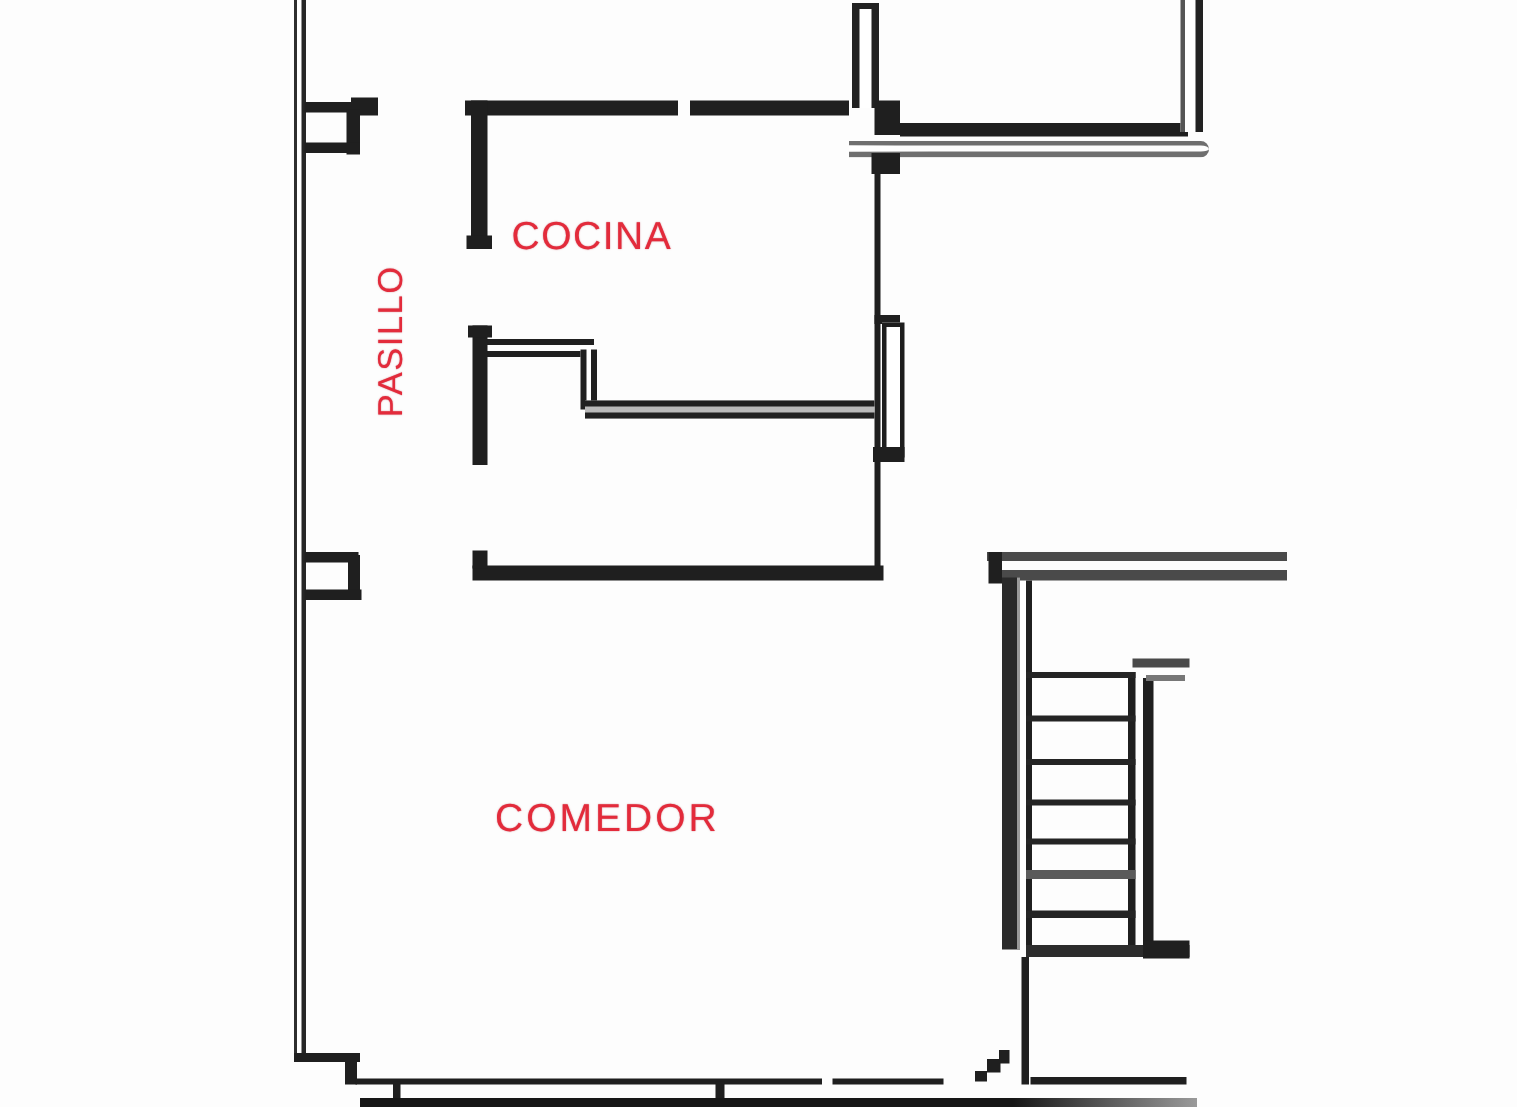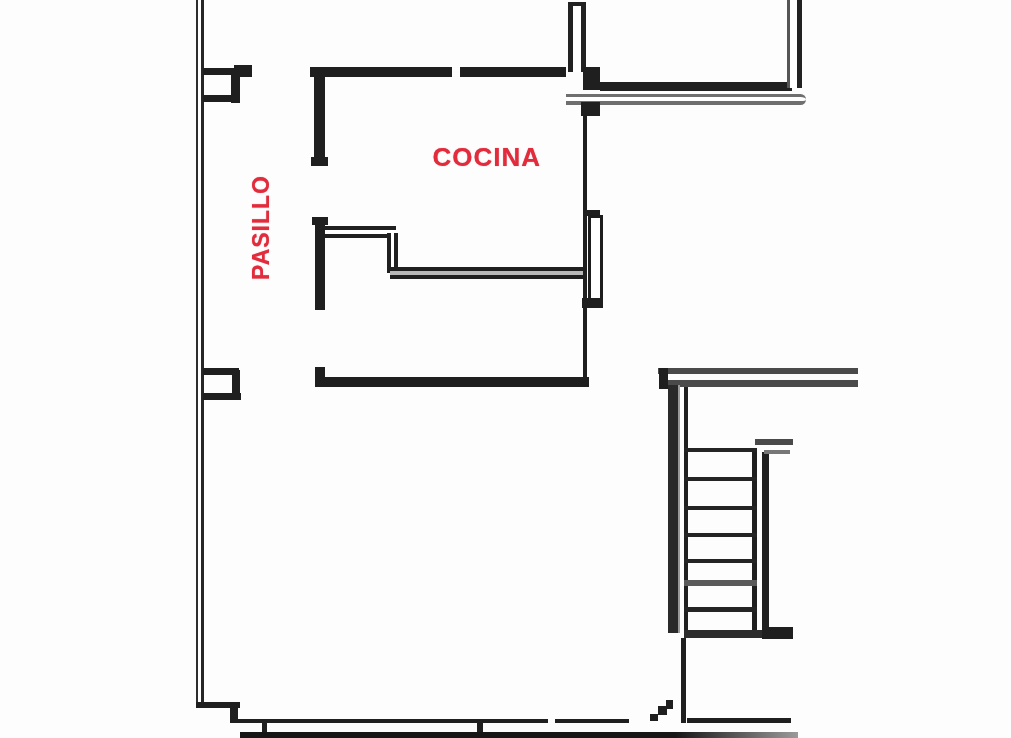--- a/index.html
+++ b/index.html
@@ -1,22 +1,22 @@
 <!DOCTYPE html>
 <html style="--bg: #fdfdfd; --wall: #1f1f1f; --label: #e32b3b;"><head>
 <meta charset="utf-8">
 <style>
   html,body{margin:0;padding:0;background:#ffffff;}
   #stage{position:relative;width:1011px;height:738px;background:var(--bg,#fdfdfd);overflow:hidden;
          font-family:"Liberation Sans", sans-serif;}
   .w{position:absolute;background:var(--wall,#1f1f1f);}
   .wg{position:absolute;background:#4a4a4a;}
   .hollow{position:absolute;background:#ffffff;box-sizing:border-box;}
-  .lbl{position:absolute;color:var(--label,#e32b3b);font-weight:bold;
-       text-align:right;letter-spacing:1px;
+  .lbl{position:absolute;color:var(--label,#e32b3b);font-weight:normal;
+       text-align:left;letter-spacing:1px;
        text-shadow:0 0 1px rgba(170,10,30,.55);}
   .lbl-h{font-size:26px;line-height:32px;}
   .lbl-v{display:flex;align-items:center;justify-content:center;font-size:23px;}
   .lbl-v span{transform:rotate(-90deg);white-space:nowrap;letter-spacing:1px;}
   .tread{position:absolute;background:#242424;}
 </style>
 </head>
 <body>
 
 <div id="stage">
@@ -89,14 +89,15 @@
   <div class="tread" style="left:684px;top:559px;width:73px;height:4px;"></div>
   <div class="tread" style="left:684px;top:580px;width:73px;height:6px;background:#5a5a5a;"></div>
   <div class="tread" style="left:684px;top:607px;width:73px;height:5px;"></div>
   <div style="position:absolute;left:684px;top:630px;width:109px;height:8px;background:#2c2c2c;"></div>
   <div class="w" style="left:762px;top:627px;width:31px;height:12px;"></div>
 
   <div class="lbl lbl-v" style="left:239px;top:176px;width:44px;height:102px;">
     <span>PASILLO</span>
   </div>
   <div class="lbl lbl-h" style="left:341px;top:141px;width:200px;">COCINA</div>
+  <div class="lbl lbl-h" style="left:330px;top:529px;width:230px;letter-spacing:2px;">COMEDOR</div>
 
 </div>
 
 </body></html>

